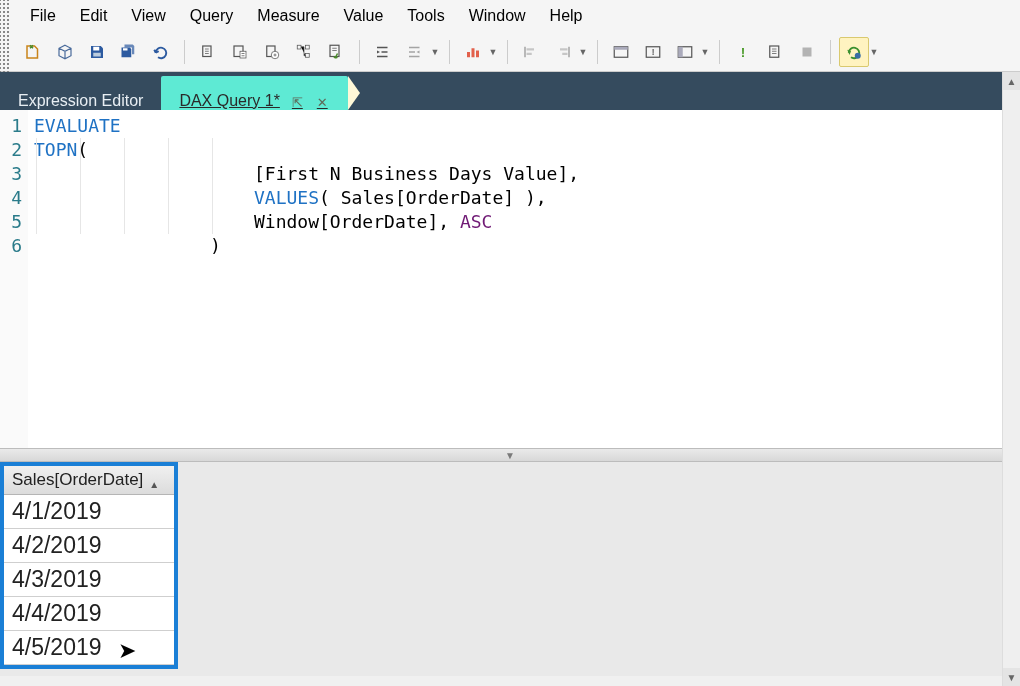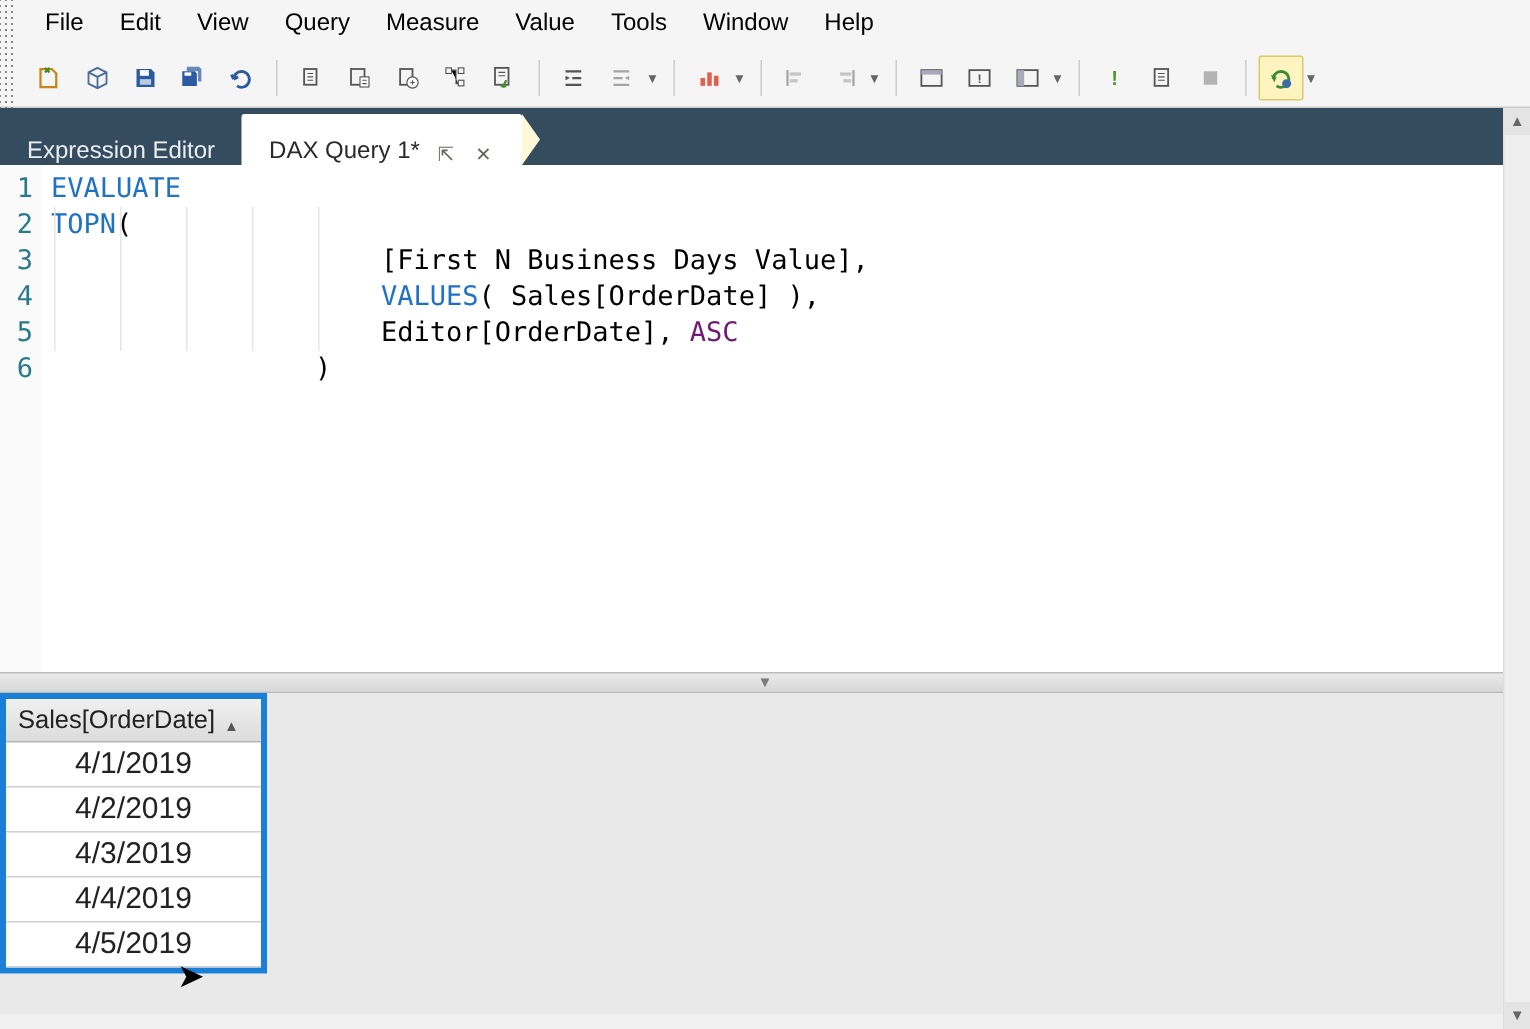--- a/index.html
+++ b/index.html
@@ -13,39 +13,39 @@
   .toolbar { height: 40px; padding-left: 18px; display: flex; align-items: center; background: #f5f5f5; border-bottom: 1px solid #ccc; gap: 2px; }
   .tb-btn { width: 30px; height: 30px; display: flex; align-items: center; justify-content: center; border: 1px solid transparent; border-radius: 2px; color: #444; }
   .tb-btn.highlight { background: #fff3c0; border-color: #d9c96f; }
   .tb-sep { width: 1px; height: 24px; background: #ccc; margin: 0 6px; }
   .tb-dd { display: flex; align-items: center; }
   .tb-dd .chev { width: 12px; display: flex; justify-content: center; color: #666; font-size: 9px; margin-left: -1px; }
 
   .tabstrip { height: 38px; background: #354b5e; display: flex; align-items: stretch; padding-top: 4px; }
   .tab { padding: 0 18px; display: flex; align-items: flex-end; gap: 10px; font-size: 16px; }
   .tab.inactive { color: #e8eef3; }
-  .tab.active { background: #ffffff; color: #2a2a2a; border-top-left-radius: 2px; border-top-right-radius: 2px; position: relative; }
+  .tab.active { background: #5eead4; color: #2a2a2a; border-top-left-radius: 2px; border-top-right-radius: 2px; position: relative; text-decoration: underline; }
   .tab.active::after { content: ""; position: absolute; right: -12px; top: 0; border-top: 17px solid transparent; border-bottom: 17px solid transparent; border-left: 12px solid #fff8d8; }
   .tab .pin, .tab .close { font-size: 13px; color: #5f6a5a; padding: 0 2px; }
 
   .editor { display: flex; background: #fff; height: 338px; }
   .gutter { width: 28px; background: #fafafa; text-align: right; padding: 4px 6px 0 0; font-family: Consolas, monospace; font-size: 18px; color: #2a7b8a; }
   .gutter div { height: 24px; line-height: 24px; }
   .code { padding: 4px 4px 0 6px; font-family: Consolas, monospace; font-size: 18px; line-height: 24px; position: relative; flex: 1; }
   .code .kw { color: #1f72c4; }
   .code .asc { color: #701a75; }
   .indent-guides { position: absolute; top: 28px; left: 8px; height: 96px; display: flex; }
   .indent-guides span { border-left: 1px solid #e6e6e6; width: 44px; height: 100%; }
 
   .splitter { height: 14px; background: linear-gradient(#eaeaea,#d8d8d8); border-top: 1px solid #bcbcbc; border-bottom: 1px solid #bcbcbc; display: flex; justify-content: center; align-items: center; color: #7a7a7a; font-size: 10px; }
 
   .results { background: #e9e9e9; height: 214px; position: relative; }
   .grid { border: 4px solid #1a7fd6; display: inline-block; background: #fff; }
   .grid-header { background: linear-gradient(#f0f0f0,#dcdcdc); border-bottom: 1px solid #b5b5b5; padding: 4px 10px 4px 8px; font-size: 17px; color: #222; display: flex; align-items: flex-end; gap: 6px; }
-  .grid-row { padding: 3px 8px; font-size: 20px; color: #222; border-bottom: 1px solid #cfcfcf; min-width: 170px; text-align: center; }
+  .grid-row { padding: 3px 8px; font-size: 23px; color: #222; border-bottom: 1px solid #cfcfcf; min-width: 170px; }
   .sort-ind { font-size: 10px; color: #555; }
 
   .scrollbar-v { position: absolute; right: 0; top: 72px; bottom: 0; width: 18px; background: #efefef; border-left:1px solid #ddd; }
   .scrollbar-v .up, .scrollbar-v .down { height: 18px; display:flex; align-items:center; justify-content:center; font-size:10px; color:#666; background:#e4e4e4; }
   .scrollbar-v .down { position:absolute; bottom:0; width:100%; }
 
   .cursor-img { position: absolute; left: 118px; top: 638px; font-size: 22px; color: #000; pointer-events:none; z-index:50; }
 
   svg { width: 18px; height: 18px; }
 </style>
@@ -255,21 +255,21 @@
         <span></span>
         <span></span>
         <span></span>
         <span></span>
         <span></span>
       </div>
     <div><span class="kw">EVALUATE</span></div>
     <div><span class="kw">TOPN</span><span>(</span></div>
     <div style="padding-left:220px"><span>[First N Business Days Value],</span></div>
     <div style="padding-left:220px"><span class="kw">VALUES</span><span>( Sales[OrderDate] ),</span></div>
-    <div style="padding-left:220px"><span>Editor[OrderDate], </span><span class="asc">ASC</span></div>
+    <div style="padding-left:220px"><span>Window[OrderDate], </span><span class="asc">ASC</span></div>
     <div style="padding-left:176px"><span>)</span></div>
   </div>
 </div>
 
 <div class="splitter">▼</div>
 
 <div class="results">
   <div class="grid">
     <div class="grid-header">
       <span>Sales[OrderDate]</span>

